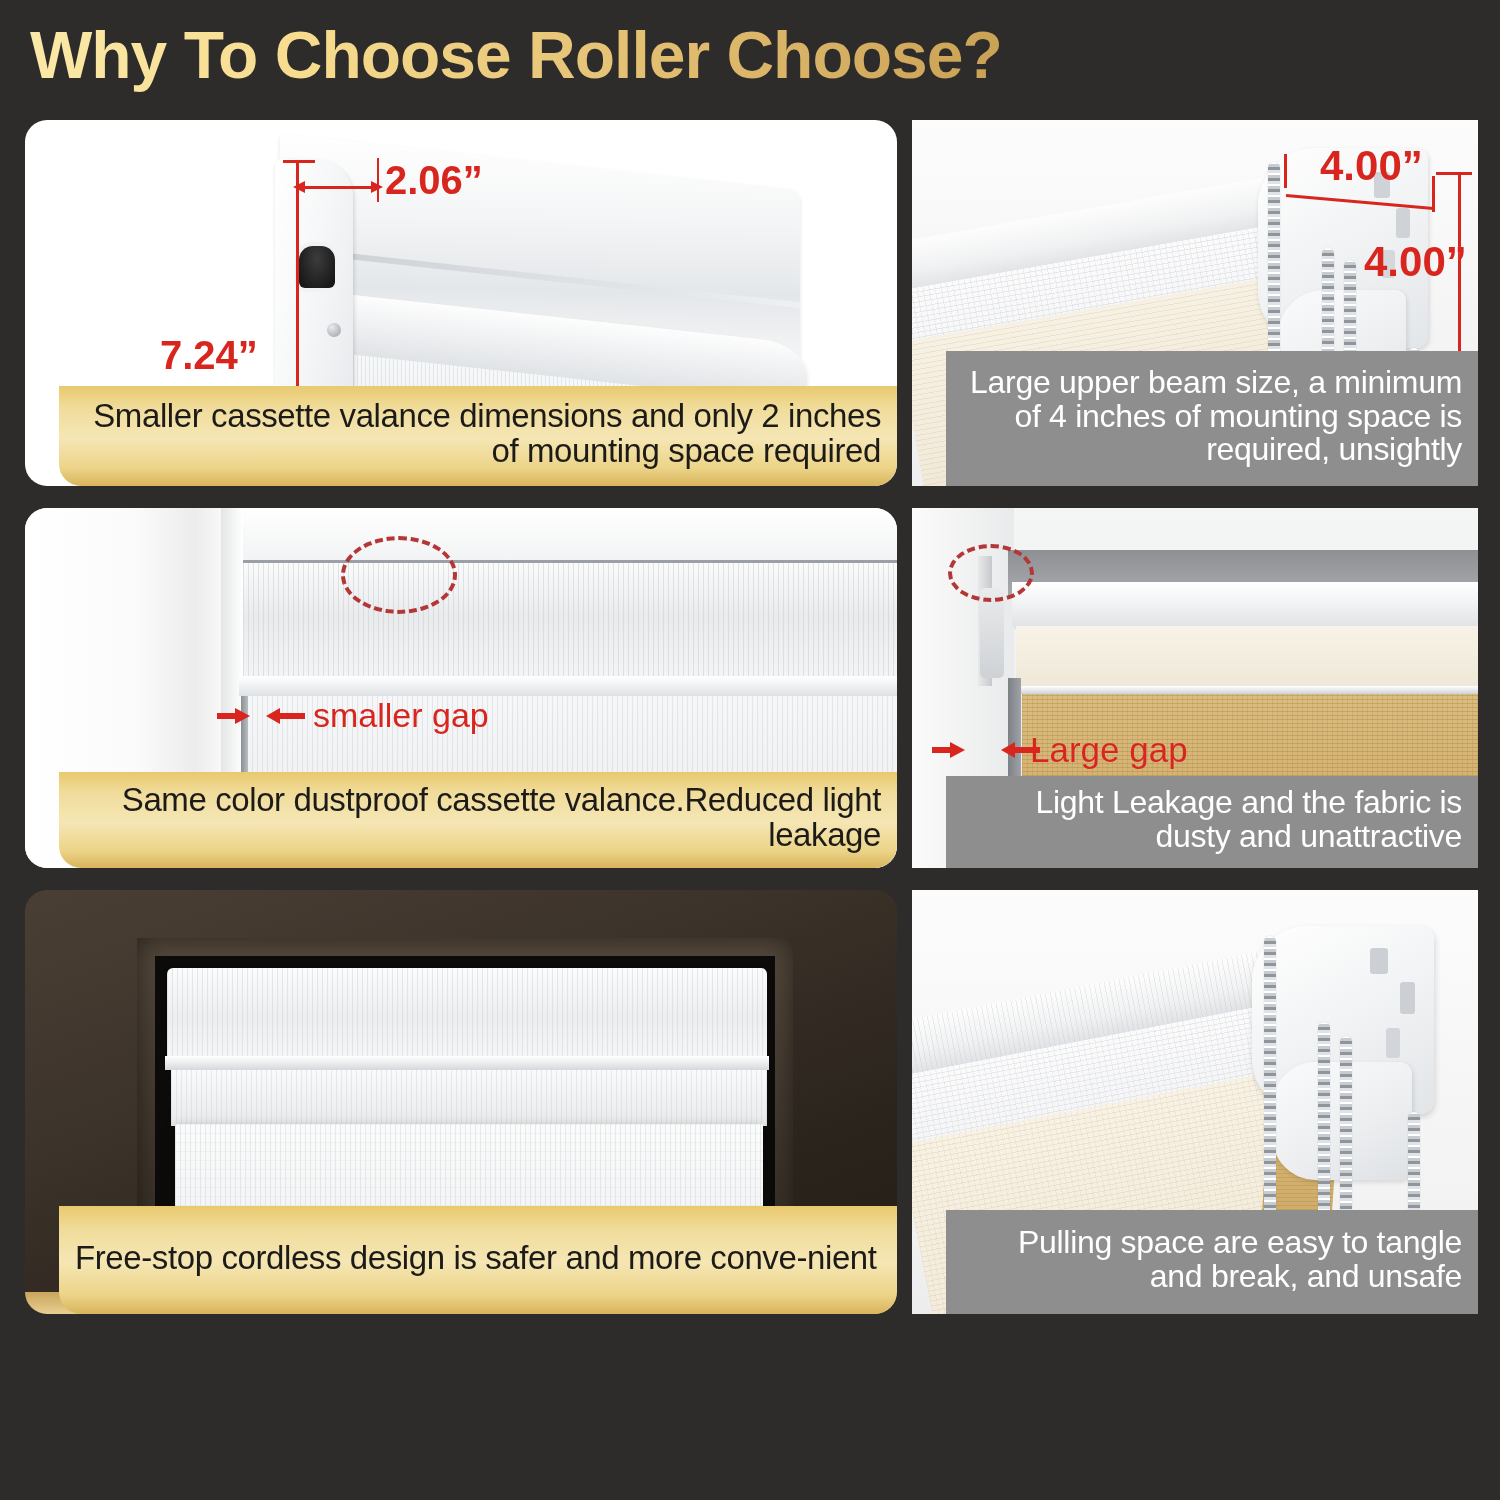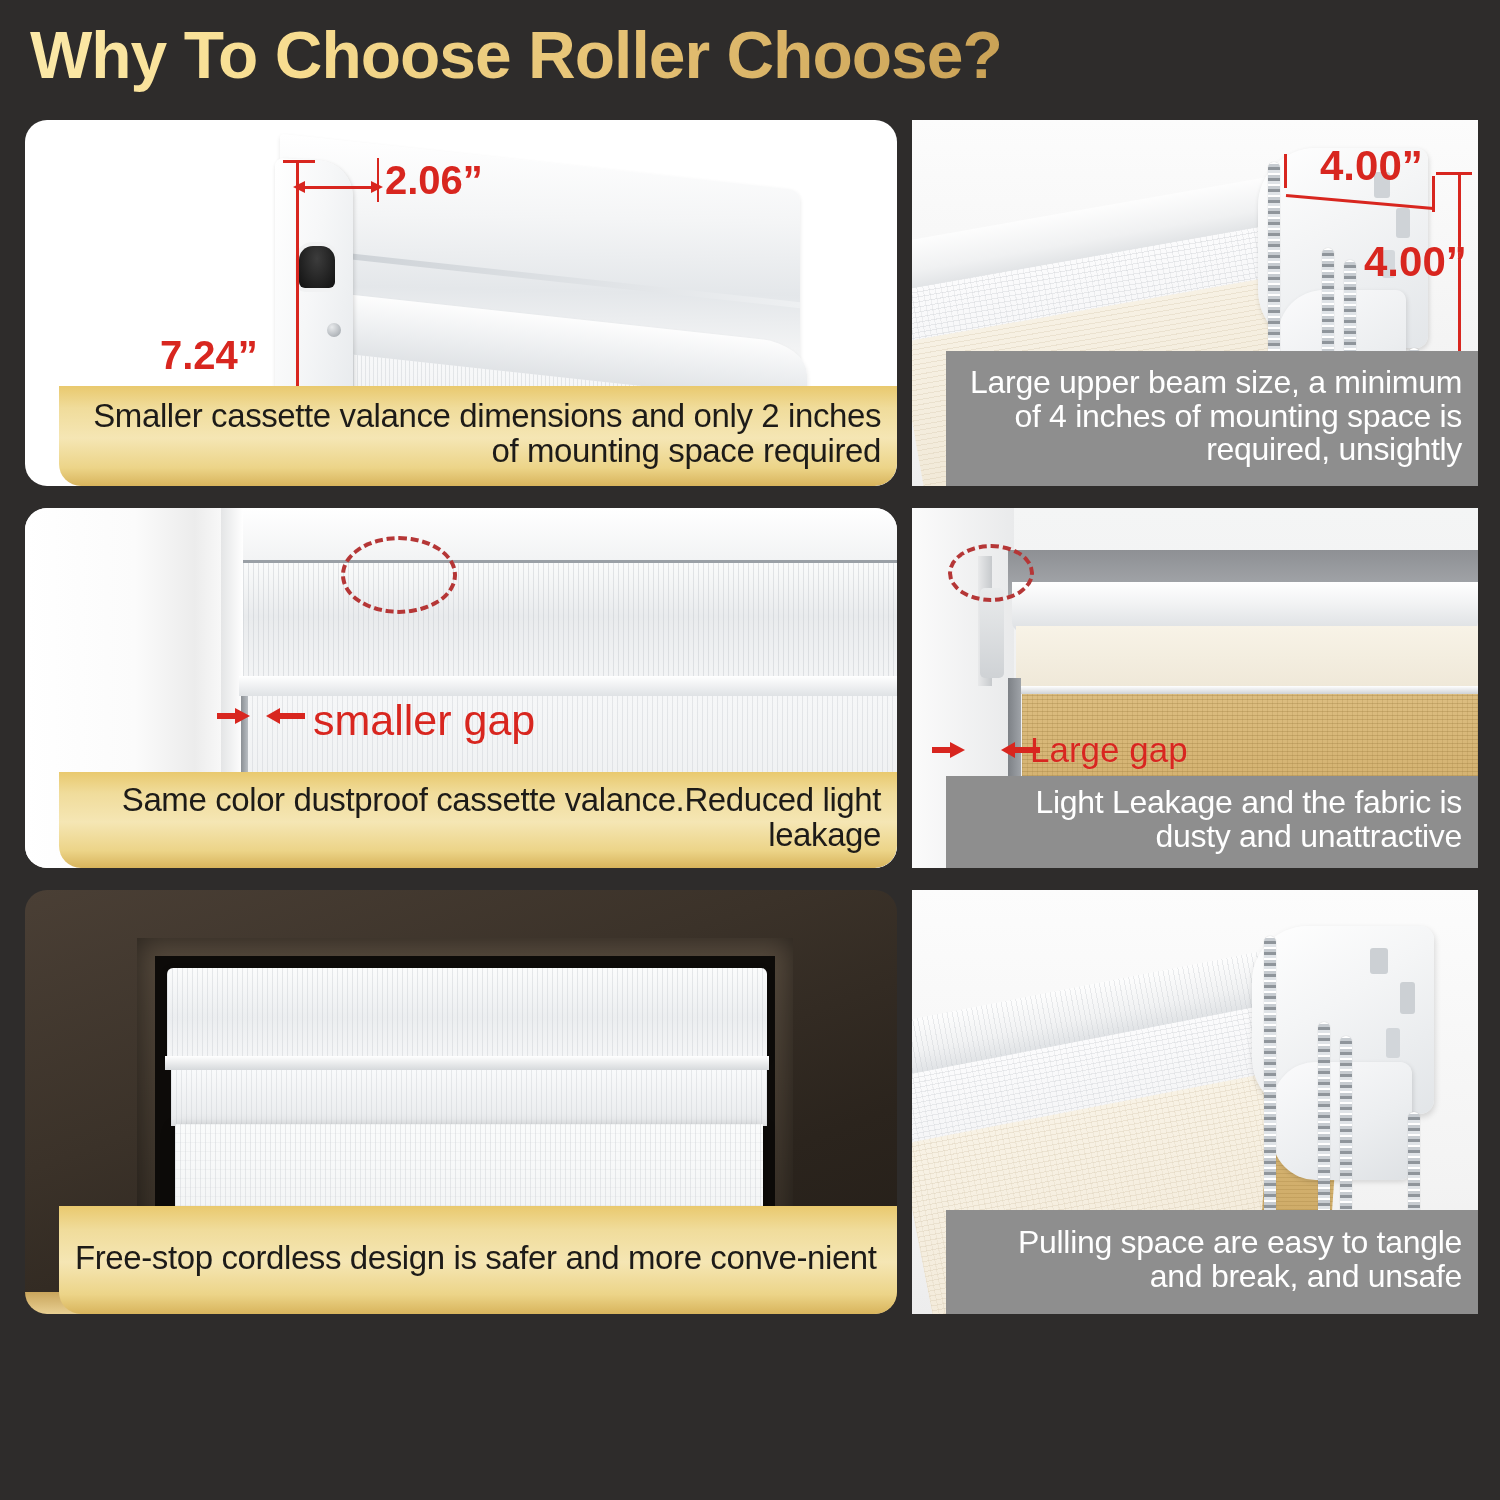--- a/index.html
+++ b/index.html
@@ -435,21 +435,21 @@
     <div class="p3-fabric"></div>
     <div class="p3-gapline"></div>
     <div class="dash-ellipse" style="left:316px;top:28px;width:116px;height:78px;"></div>
 
     <svg style="position:absolute;left:192px;top:198px;z-index:31" width="34" height="20" viewBox="0 0 34 20">
       <path d="M0 7 H18 V2 L33 10 L18 18 V13 H0 Z" fill="#d8261f"></path>
       </svg>
     <svg style="position:absolute;left:240px;top:198px;z-index:31" width="40" height="20" viewBox="0 0 40 20">
       <path d="M40 7 H15 V2 L1 10 L15 18 V13 H40 Z" fill="#d8261f"></path>
       </svg>
-    <div class="anno thin" style="left:288px;top:188px;font-size:43px;">smaller gap</div>
+    <div class="anno thin" style="left:288px;top:188px;font-size:34px;">smaller gap</div>
   </div>
   <div class="caption gold cap-r2gold">Same color dustproof cassette valance.Reduced light leakage</div>
 </div>
 
 <div class="panel right r2">
   <div class="photo">
     <div class="p4-bg"></div>
     <div class="p4-wall"></div>
     <div class="p4-dark"></div>
     <div class="p4-tube"></div>

